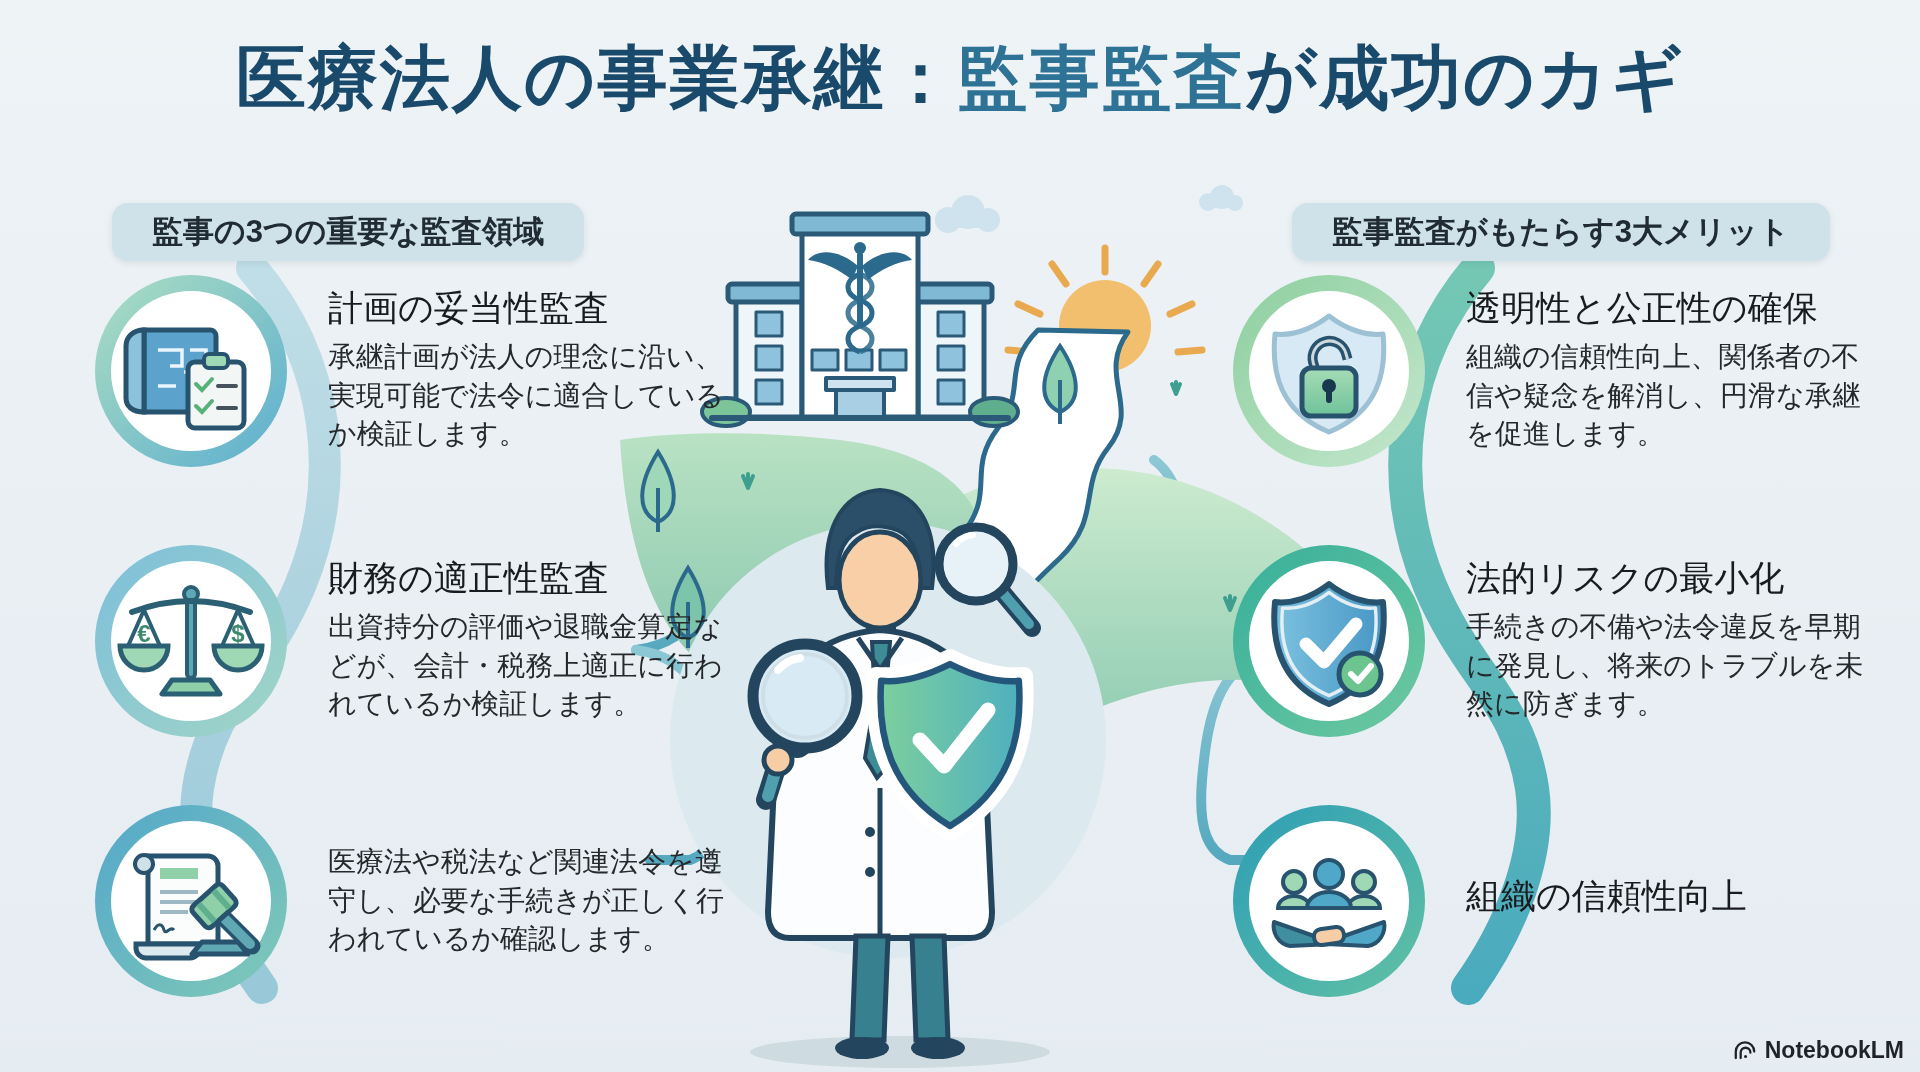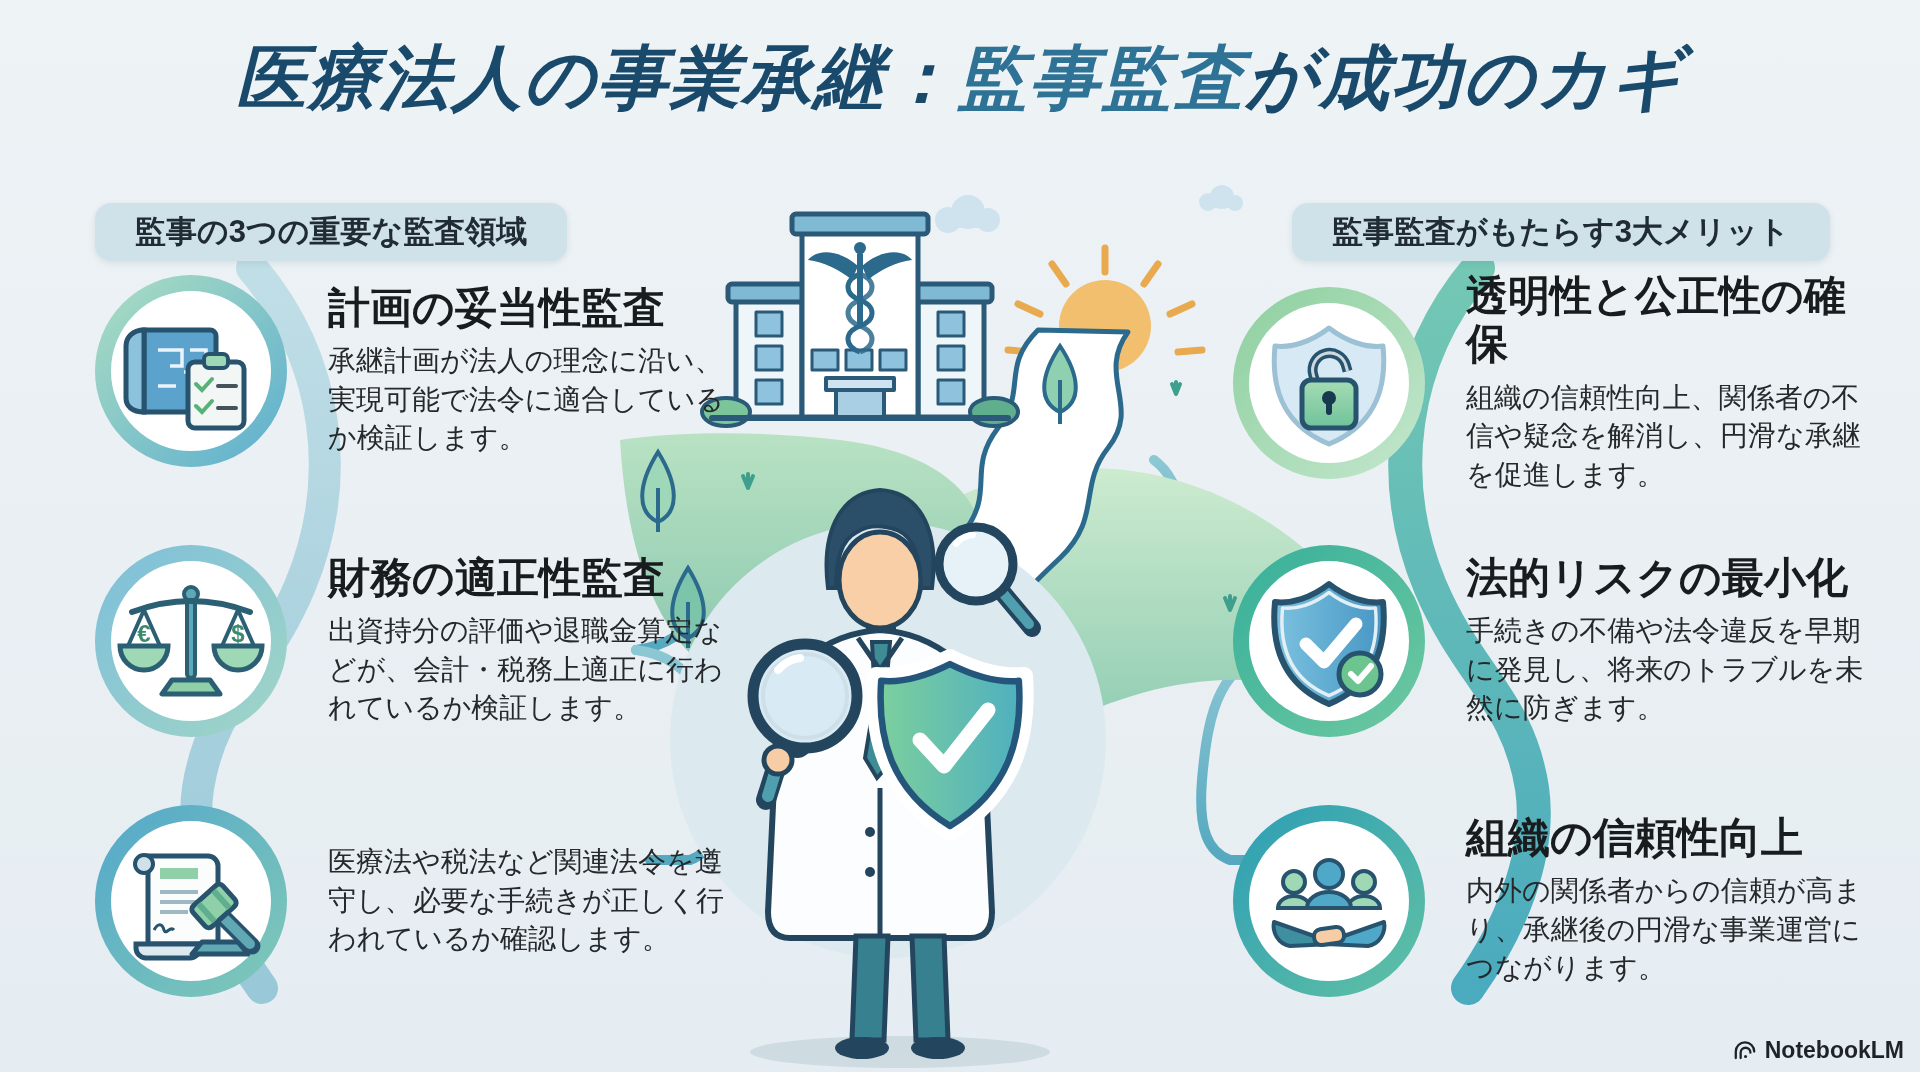--- a/index.html
+++ b/index.html
@@ -5,38 +5,38 @@
   html,body{margin:0;padding:0;background:#dfe7ec;}
   .canvas{
     position:relative;width:1920px;height:1072px;margin:0 auto;overflow:hidden;
     background:linear-gradient(180deg,#eef3f6 0%,#e9eff3 55%,#e6edf2 100%);
     font-family:"Liberation Sans","DejaVu Sans",sans-serif;
   }
   .decor{position:absolute;left:0;top:0;z-index:0;}
   .center-illustration{position:absolute;left:540px;top:140px;width:840px;height:932px;z-index:1;}
   .page-title{
     position:absolute;left:0;top:40px;width:100%;text-align:center;z-index:2;
-    font-size:70px;font-weight:800;letter-spacing:2px;line-height:1.1;font-style:italic;
+    font-size:70px;font-weight:800;letter-spacing:2px;line-height:1.1;
   }
   .page-title .t1,.page-title .t3{color:#1a4a6b;}
   .page-title .t2{color:#2e7396;}
   .pill{
     position:absolute;top:203px;z-index:2;height:58px;line-height:58px;
     background:#cfe2e9;border-radius:16px;padding:0 40px;
     font-size:31px;font-weight:700;color:#202b33;box-shadow:0 2px 6px rgba(60,90,110,.12);
   }
-  .pill.left{left:95px;}
+  .pill.left{left:112px;}
   .pill.right{left:1292px;}
   .row{position:absolute;display:flex;align-items:center;z-index:2;}
   .row.l{left:92px;}
   .row.r{left:1230px;}
   .badge{width:198px;height:198px;flex:0 0 198px;}
   .row .txt{margin-left:38px;width:410px;}
   .row.l .txt{width:405px;}
-  .item-title{font-size:42px;font-weight:700;color:#191c1e;margin:0 0 10px 0;line-height:1.15;}
+  .item-title{font-size:35px;font-weight:400;color:#191c1e;margin:0 0 10px 0;line-height:1.15;}
   .item-body{font-size:28px;font-weight:500;color:#26292b;margin:0;line-height:1.38;}
   .footer{
     position:absolute;right:16px;bottom:8px;z-index:2;display:flex;align-items:flex-end;gap:7px;
     color:#1f2328;font-size:23px;font-weight:600;
   }
 </style>
 </head>
 <body>
 
 <div class="canvas">
@@ -372,21 +372,20 @@
       <path d="M48 106 a16 12 0 0 1 32 0 z" fill="#9ed8b4" stroke="#27536e" stroke-width="4"></path>
       <path d="M118 106 a16 12 0 0 1 32 0 z" fill="#9ed8b4" stroke="#27536e" stroke-width="4"></path>
       <circle cx="99" cy="72" r="14" fill="#4fa8c8" stroke="#27536e" stroke-width="4"></circle>
       <path d="M77 106 a22 16 0 0 1 44 0 z" fill="#4fa8c8" stroke="#27536e" stroke-width="4"></path>
       <path d="M44 120 L84 134 L98 130 L102 142 L60 144 C48 142 42 130 44 120 Z" fill="#3f8fa0" stroke="#27536e" stroke-width="4" stroke-linejoin="round"></path>
       <path d="M154 120 L114 134 L100 130 L96 142 L138 144 C150 142 156 130 154 120 Z" fill="#4fa8c8" stroke="#27536e" stroke-width="4" stroke-linejoin="round"></path>
       <rect x="84" y="126" width="30" height="16" rx="7" transform="rotate(-8 99 134)" fill="#f7cda5" stroke="#27536e" stroke-width="4"></rect>
     </svg>
     <div class="txt">
       <h3 class="item-title">組織の信頼性向上</h3>
-      <p class="item-body">内外の関係者からの信頼が高まり、承継後の円滑な事業運営につながります。</p>
     </div>
   </div>
 
   <div class="footer">
     <svg width="26" height="26" viewBox="0 0 24 24" fill="none" stroke="#1f2328" stroke-width="2.1" stroke-linecap="round">
       <path d="M3.5 18.5 v-6 a8.5 8.5 0 0 1 17 0"></path>
       <path d="M8 18.5 v-5 a4.5 4.5 0 0 1 9 0"></path>
       <circle cx="12.5" cy="17" r="1.4" fill="#1f2328" stroke="none"></circle>
     </svg>
     <span>NotebookLM</span>

